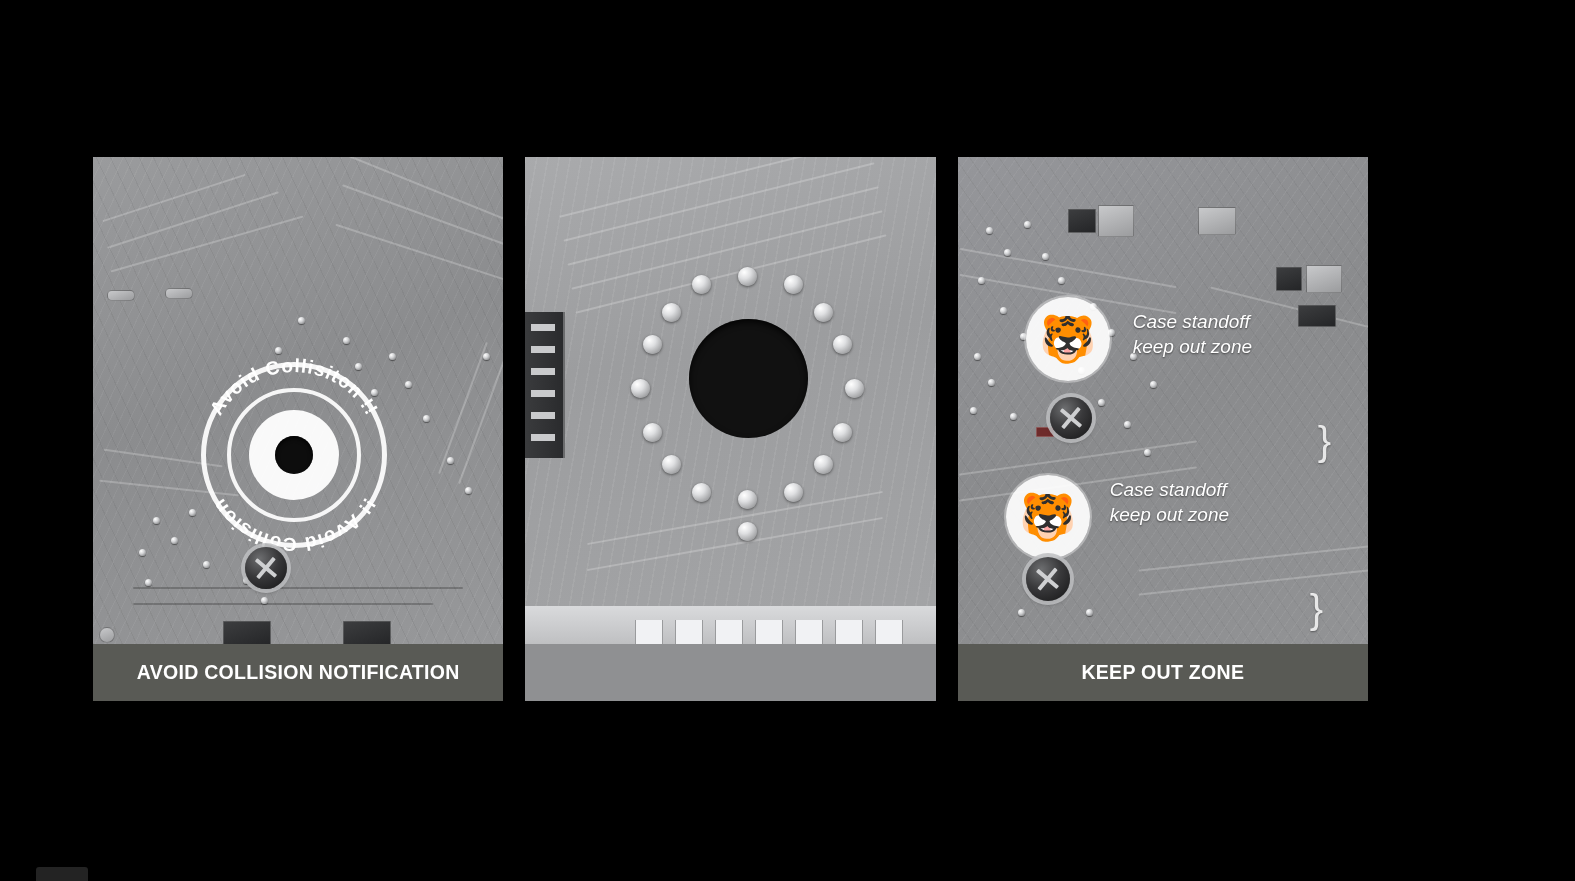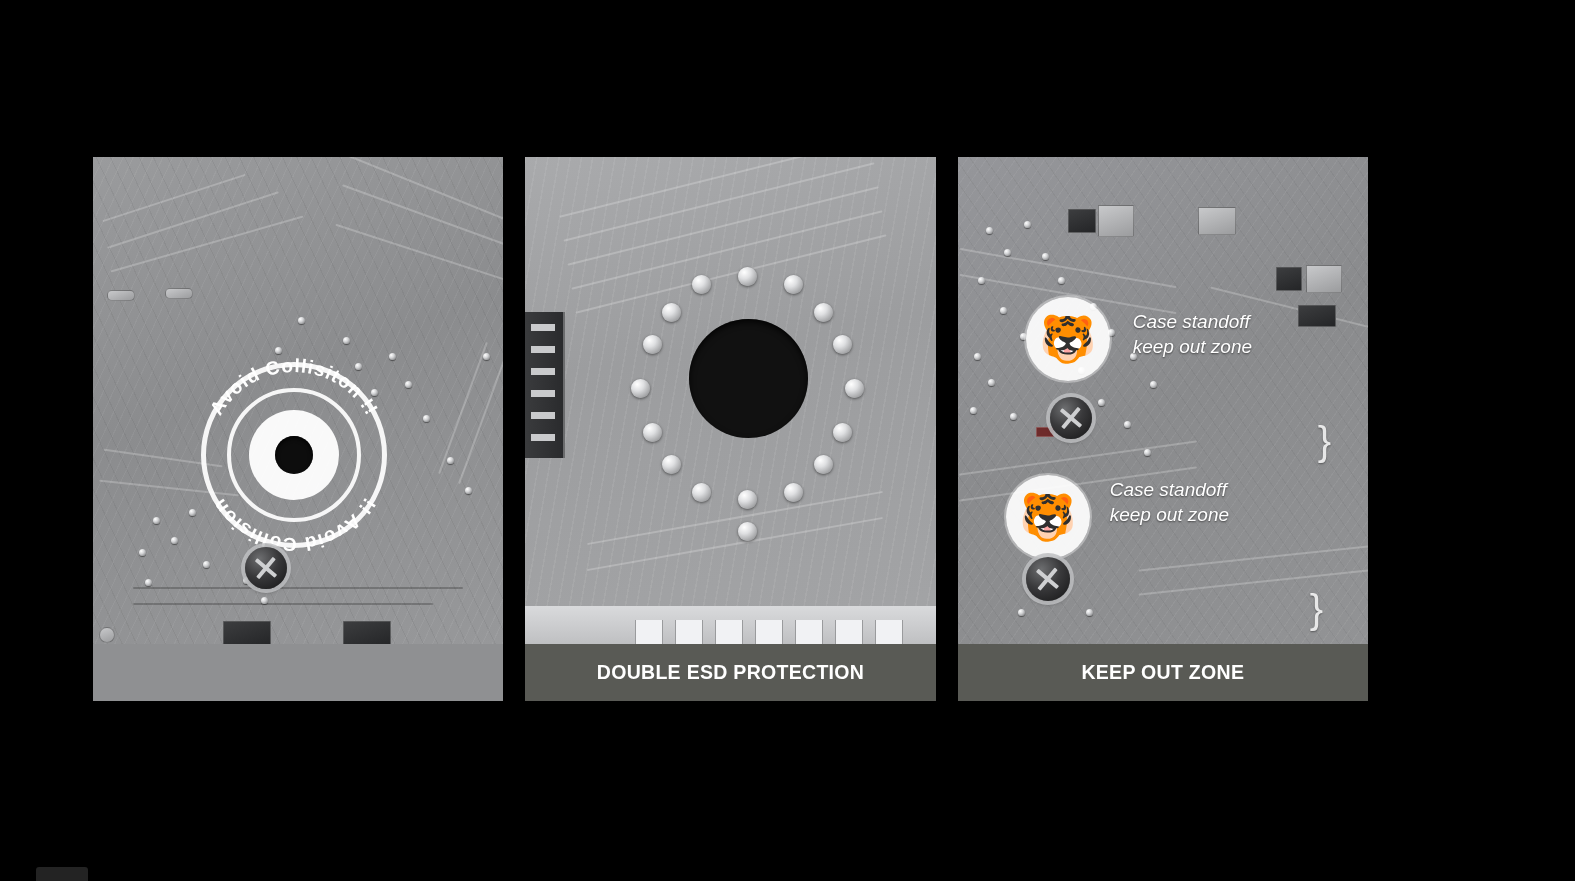--- a/index.html
+++ b/index.html
@@ -336,20 +336,21 @@
             </text>
           </svg>
         </div>
 
         <div class="screw" style="left:152px; top:390px; width:42px; height:42px;"></div>
 
         <div class="chip" style="left:130px; top:464px; width:46px; height:24px;"></div>
         <div class="chip" style="left:250px; top:464px; width:46px; height:24px;"></div>
         <div class="chip light" style="left:6px; top:470px; width:14px; height:14px; border-radius:50%;"></div>
       </div>
+      <div class="card-caption">AVOID COLLISION NOTIFICATION</div>
     </div>
 
     <div class="card">
       <div class="card-photo">
         <div class="pcb variant2"></div>
 
         <div class="trace" style="left:30px; top:20px; width:320px; transform:rotate(-14deg);"></div>
         <div class="trace" style="left:34px; top:44px; width:320px; transform:rotate(-14deg);"></div>
         <div class="trace" style="left:38px; top:68px; width:320px; transform:rotate(-14deg);"></div>
         <div class="trace" style="left:42px; top:92px; width:320px; transform:rotate(-14deg);"></div>
@@ -388,21 +389,20 @@
         <div class="bottom-strip">
           <div class="tooth" style="left:110px;"></div>
           <div class="tooth" style="left:150px;"></div>
           <div class="tooth" style="left:190px;"></div>
           <div class="tooth" style="left:230px;"></div>
           <div class="tooth" style="left:270px;"></div>
           <div class="tooth" style="left:310px;"></div>
           <div class="tooth" style="left:350px;"></div>
         </div>
       </div>
-      <div class="card-caption">DOUBLE ESD PROTECTION</div>
     </div>
 
     <div class="card">
       <div class="card-photo">
         <div class="pcb variant3"></div>
 
         <div class="trace" style="left:0px; top:110px; width:220px; transform:rotate(10deg);"></div>
         <div class="trace" style="left:0px; top:136px; width:220px; transform:rotate(10deg);"></div>
         <div class="trace" style="left:0px; top:300px; width:240px; transform:rotate(-8deg);"></div>
         <div class="trace" style="left:0px; top:326px; width:240px; transform:rotate(-8deg);"></div>

